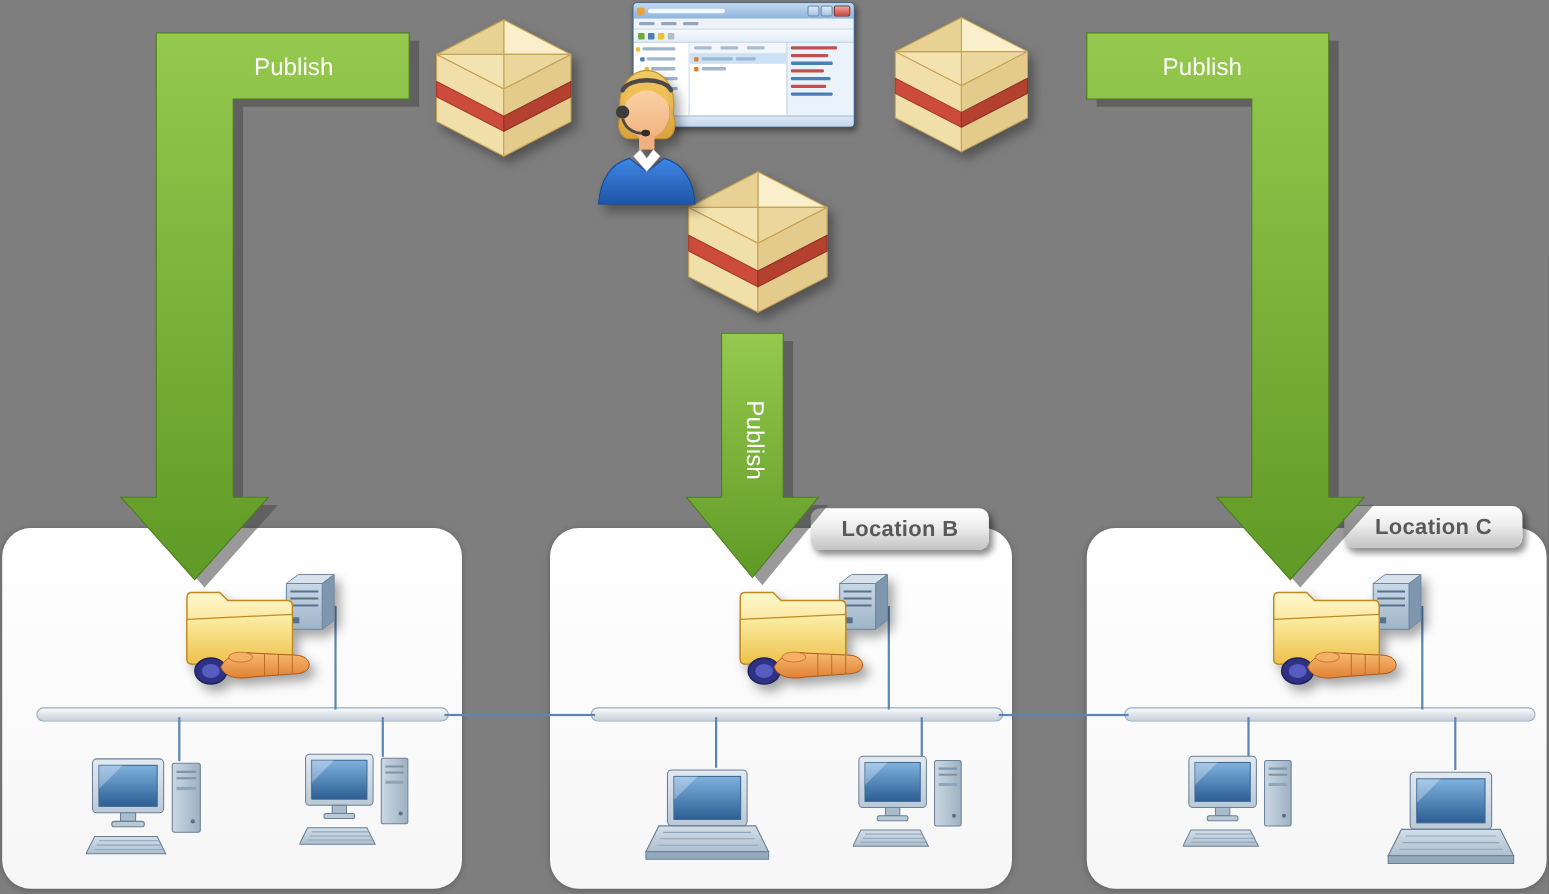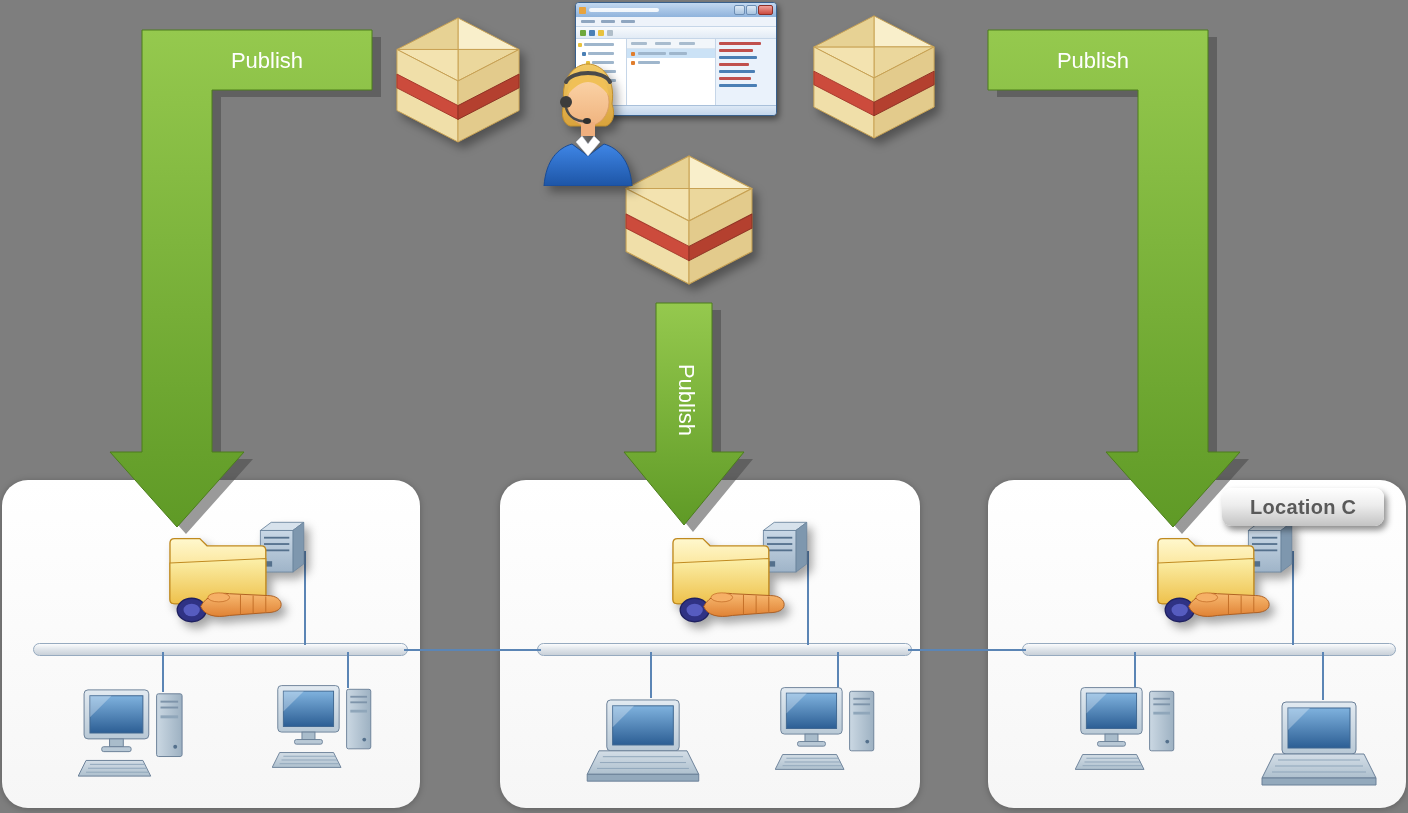--- a/index.html
+++ b/index.html
@@ -228,21 +228,24 @@
   <svg class="icon" style="left:775px;top:682px;" width="112" height="93">
       <use href="#sym-desktop"></use>
     </svg>
   <svg class="icon" style="left:1075px;top:682px;" width="112" height="93">
       <use href="#sym-desktop"></use>
     </svg>
   <svg class="icon" style="left:1258px;top:700px;" width="120" height="92">
       <use href="#sym-laptop"></use>
     </svg>
 
-  <div class="tab" style="left:1222px;top:488px;">
+  <div class="tab" style="left:737px;top:462px;">
+      <span>Location B</span>
+    </div>
+  <div class="tab" style="left:1222px;top:460px;">
       <span>Location C</span>
     </div>
 
   <svg class="icon shadowed" style="left:393px;top:14px;z-index:3;" width="130" height="130">
       <use href="#sym-pkg"></use>
     </svg>
   <svg class="icon shadowed" style="left:810px;top:12px;z-index:3;" width="128" height="128">
       <use href="#sym-pkg"></use>
     </svg>
   <svg class="icon shadowed" style="left:622px;top:152px;z-index:3;" width="134" height="134">

